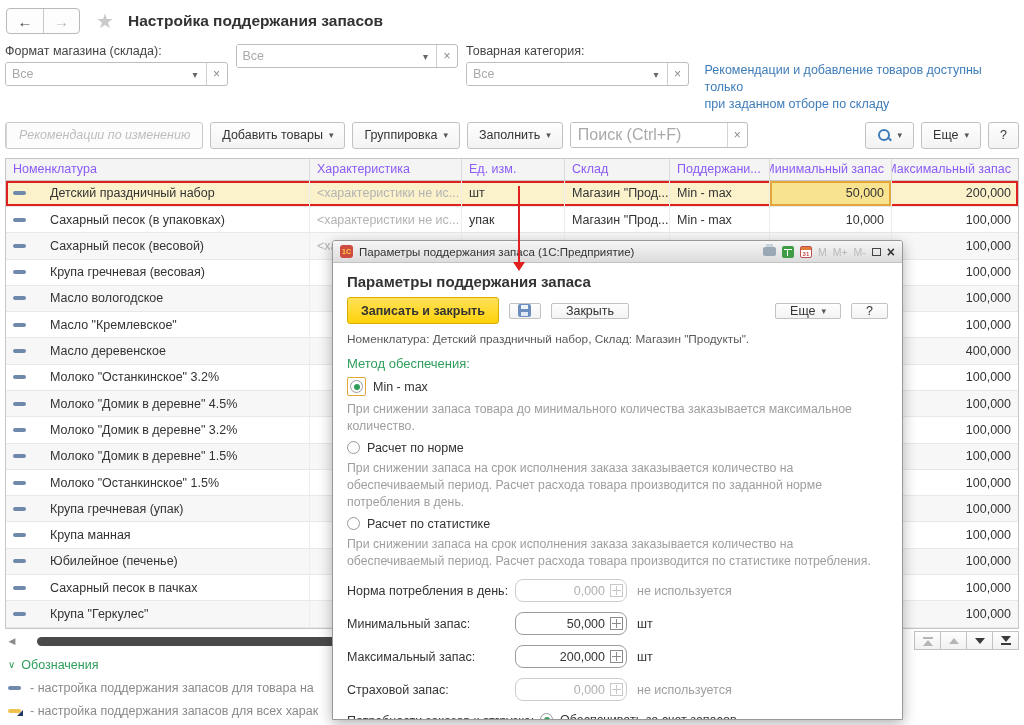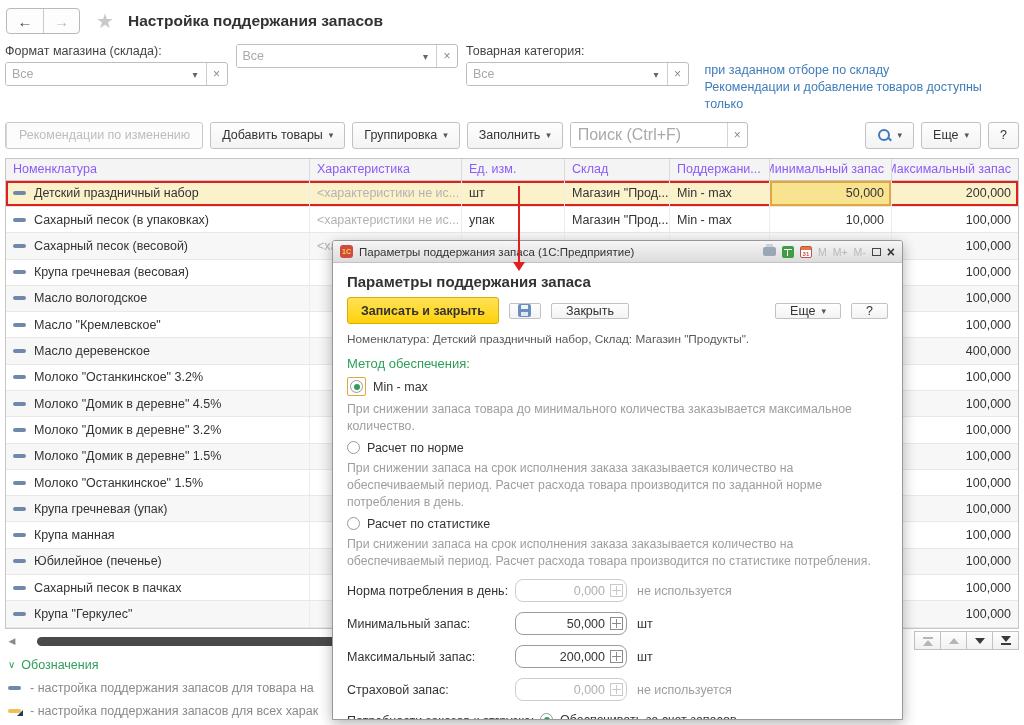--- a/index.html
+++ b/index.html
@@ -29,41 +29,41 @@
 
   
   .toolbar { display:flex; align-items:center; padding:9px 5px 0 5px; gap:7px; }
   .btn { height:27px; display:inline-flex; align-items:center; gap:6px; padding:8px 11px;
      background:linear-gradient(#fefefe,#f3f3f3); border:1px solid #c2c2c2; border-radius:3px;
      font-size:12.5px; color:#333; cursor:pointer; white-space:nowrap; }
   .caret { font-size:9px; color:#555; }
   .seg { display:flex; border:1px solid #c9c9c9; border-radius:3px; overflow:hidden; background:#fcfcfc; }
   .seg-btn { height:25px; padding:0 12px; font-size:12.5px; display:flex; align-items:center; background:transparent; }
   .seg-btn.active-dim { color:#8bc9a6; }
-  .seg-btn.dim { color:#bdbdbd; border-left:1px solid #d6d6d6; }
+  .seg-btn.dim { color:#bdbdbd; border-left:1px solid #d6d6d6;font-style:italic; }
   .searchbox { display:flex; flex:1; max-width:178px; height:26px; border:1px solid #bdbdbd; border-radius:3px; overflow:hidden; }
   .searchbox input { flex:1; border:none; outline:none; padding:0 7px; font-size:16px; min-width:0; font-family:inherit; }
   .searchbox input::placeholder { color:#a9a9a9; opacity:1; }
   .searchbox .sx { width:20px; border-left:1px solid #d5d5d5; display:flex; align-items:center; justify-content:center; color:#888; font-size:12px; }
   .mag { width:15px; height:15px; position:relative; display:inline-block; }
   .mag::before { content:""; position:absolute; left:1px; top:1px; width:8px; height:8px; border:2px solid #3e7cb9; border-radius:50%; }
   .mag::after { content:""; position:absolute; left:10px; top:10px; width:5px; height:2px; background:#3e7cb9; transform:rotate(45deg); }
   .push-right { margin-left:auto; }
 
   
   .grid-cols { display:grid; grid-template-columns:303px 152px 103px 105px 100px 122px 1fr; }
   .table { margin:9px 5px 0 5px; border:1px solid #c7c7c7; }
   .thead { height:22px; background:#f4f4f4; border-bottom:1px solid #c7c7c7; }
   .th { font-size:12.5px; color:#8b5cf6; display:flex; align-items:center; padding:0 7px; border-left:1px solid #dadada; overflow:hidden; white-space:nowrap; }
   .th:first-child { border-left:none; }
   .th.num { justify-content:flex-end; }
   .trow { height:26.3px; border-bottom:1px solid #e8e8e8; cursor:default; position:relative; }
   .tbody .trow:nth-child(odd) { background:#f7f7f7; }
   .td { font-size:12.5px; display:flex; align-items:center; padding:0 7px; border-left:1px solid #ededed; overflow:hidden; white-space:nowrap; }
-  .td:first-child { border-left:none; }
+  .td:first-child { border-left:none;gap:16px; }
   .td.num { justify-content:flex-end; }
   .td.dim { color:#b3b3b3; }
   .dash { flex:0 0 13px; height:4px; border-radius:2px; background:#6e89ab; margin-right:8px; }
   .trow.highlight { background:#fbf2cc !important; box-shadow:inset 0 0 0 2px #e01f1f; }
   .td.cell-hl { background:#f8e391; box-shadow:inset 0 0 0 2px #e3a63b; }
 
   
   .hscroll { display:flex; align-items:center; margin:3px 5px 0 5px; height:18px; }
   .hs-arrow { color:#8a8a8a; font-size:9px; width:14px; text-align:center; }
   .hs-track { position:relative; flex:1; height:14px; margin-right:4px; }
@@ -182,22 +182,22 @@
     </div>
     <div class="filter">
       <div class="filter-label">Товарная категория:</div>
       <div class="combo">
         <input placeholder="Все" style="">
         <span class="combo-dd">▾</span>
         <span class="combo-x">×</span>
       </div>
     </div>
     <div class="filters-note">
+      <div>Рекомендации и добавление товаров доступны только</div>
       <div>при заданном отборе по складу</div>
-      <div>Рекомендации и добавление товаров доступны только</div>
     </div>
   </div>
 
   <div class="toolbar">
     <div class="seg">
       <div class="seg-btn dim">Рекомендации по изменению</div>
     </div>
     <button class="btn">
       <span>Добавить товары</span>
       <span class="caret">▾</span>

